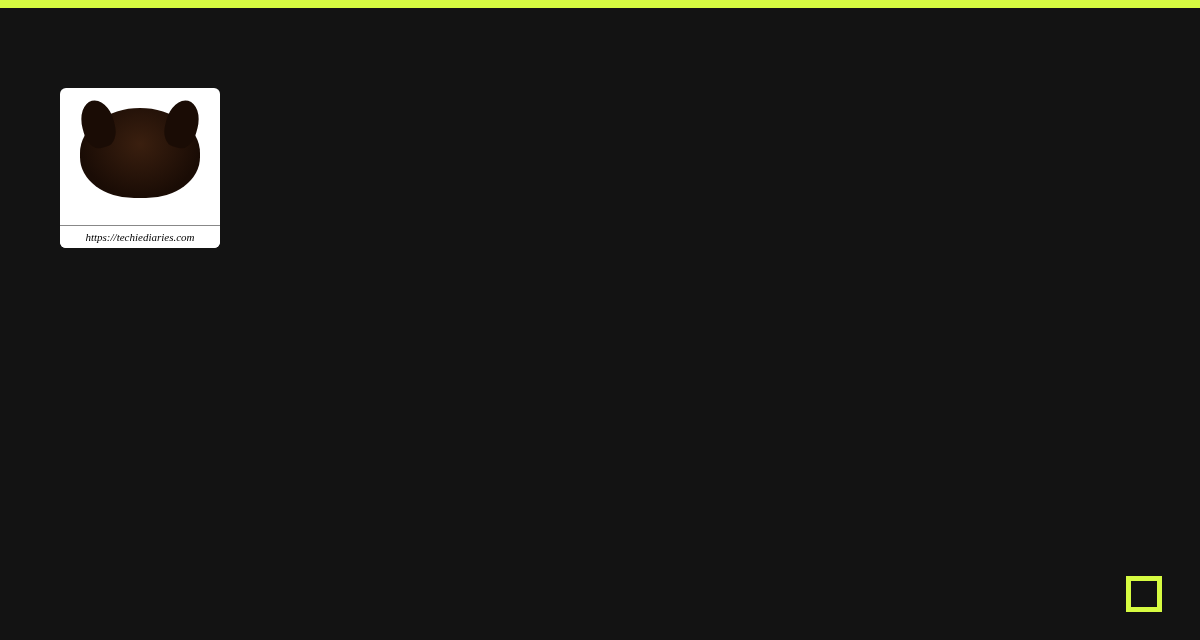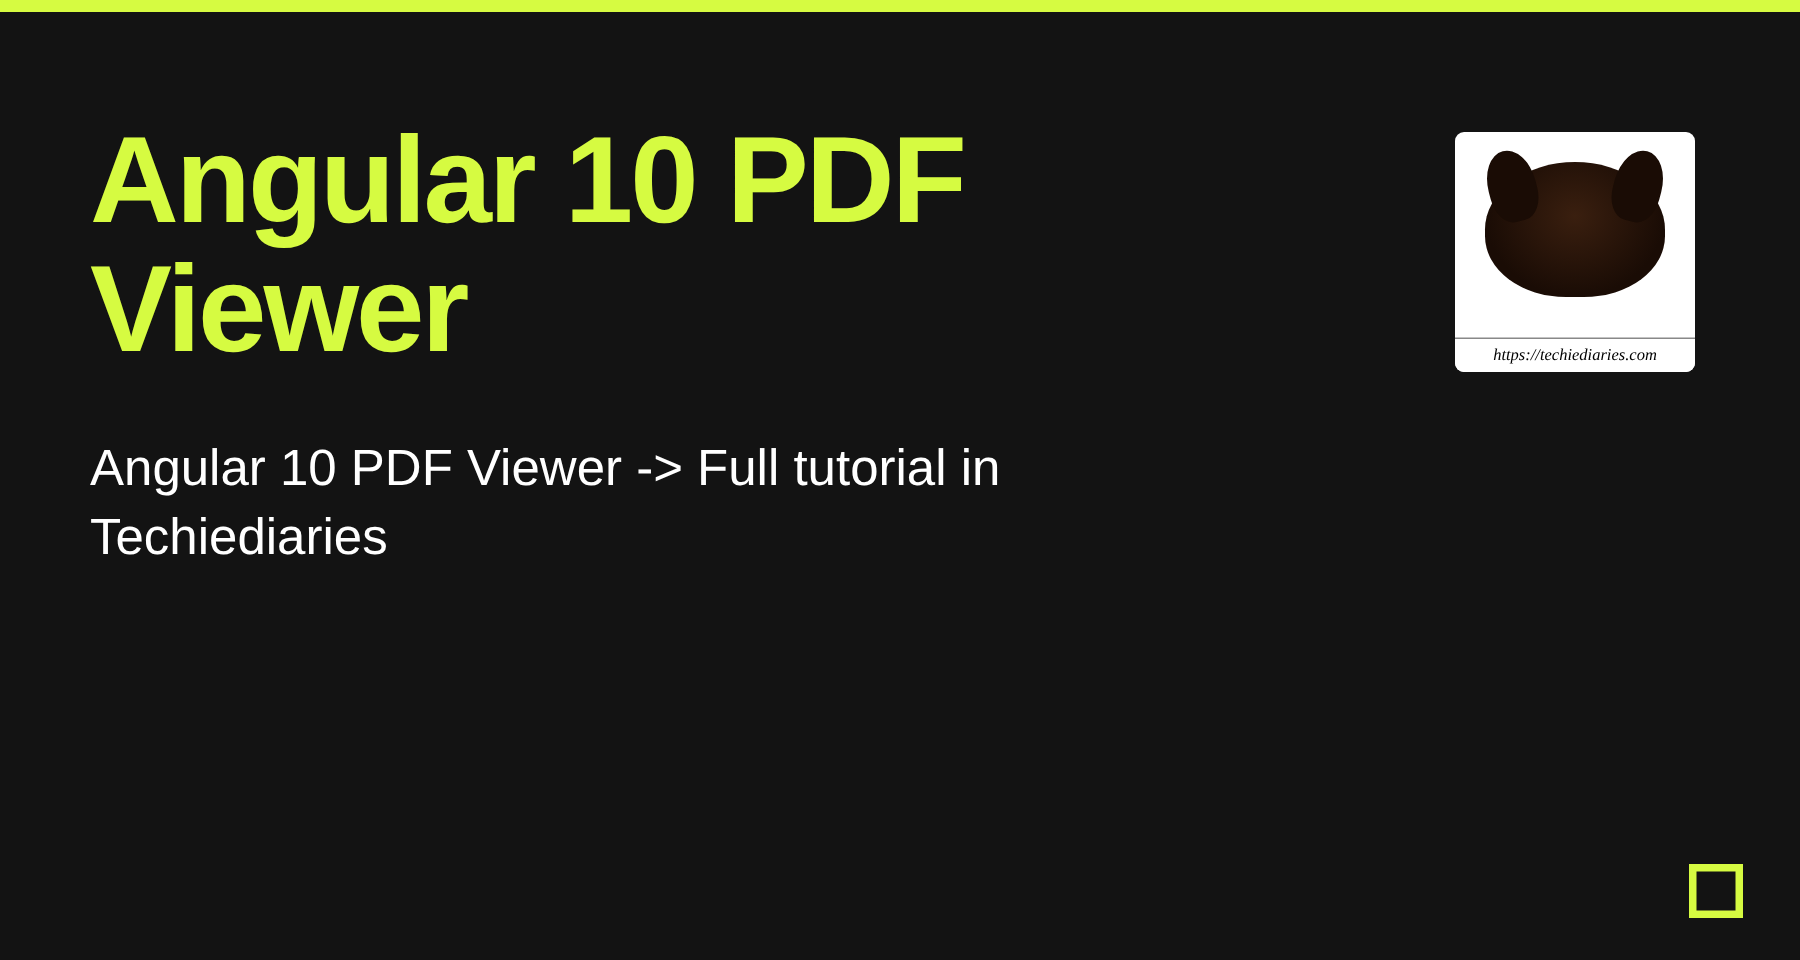--- a/index.html
+++ b/index.html
@@ -116,24 +116,20 @@
       height: 36px;
       border: 5px solid #d6fb41;
     }
   </style>
 </head>
 <body>
 
 <div class="top-bar"></div>
 
 <div class="content">
-  <div class="text-col">
-    <h1 class="title">Angular 10 PDF Viewer</h1>
-    <p class="description">Angular 10 PDF Viewer -&gt; Full tutorial in Techiediaries</p>
-  </div>
   <div class="avatar-col">
     <div class="avatar-box">
       <div class="badge-a left">A</div>
       <div class="badge-a right">A</div>
       <div class="avatar-dog"></div>
       <div class="avatar-link-strip">https://techiediaries.com</div>
     </div>
   </div>
 </div>
 

